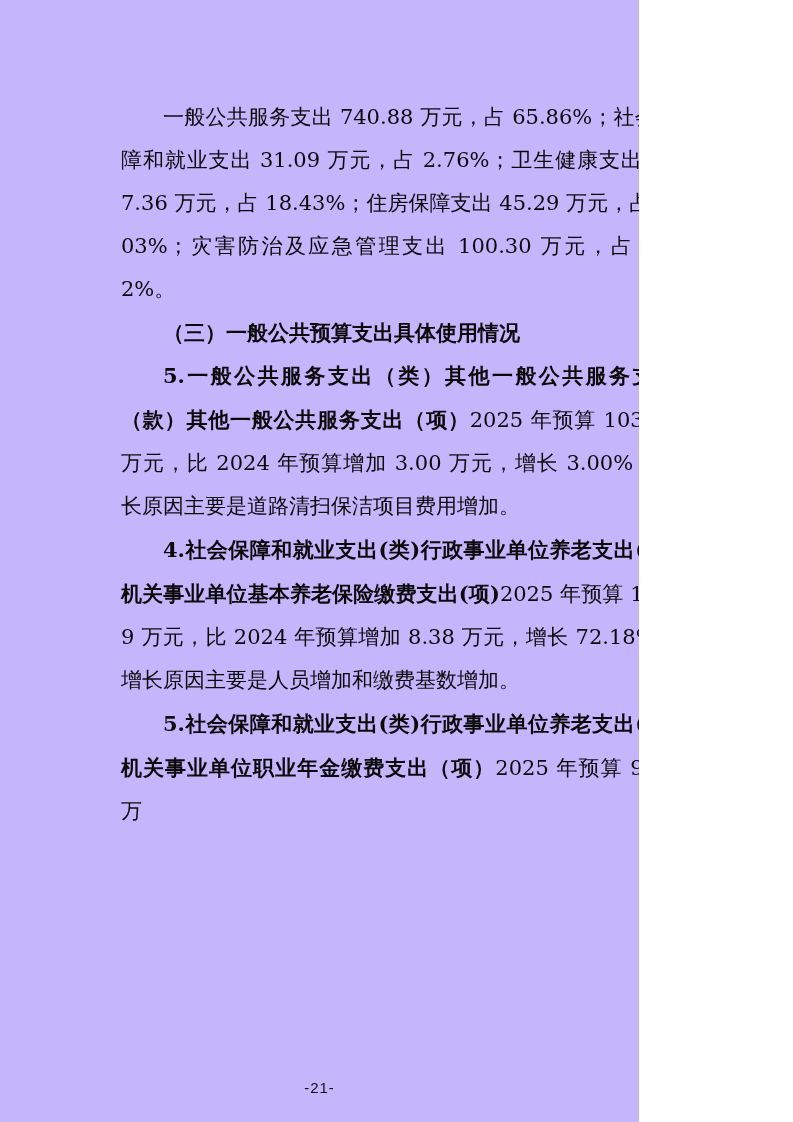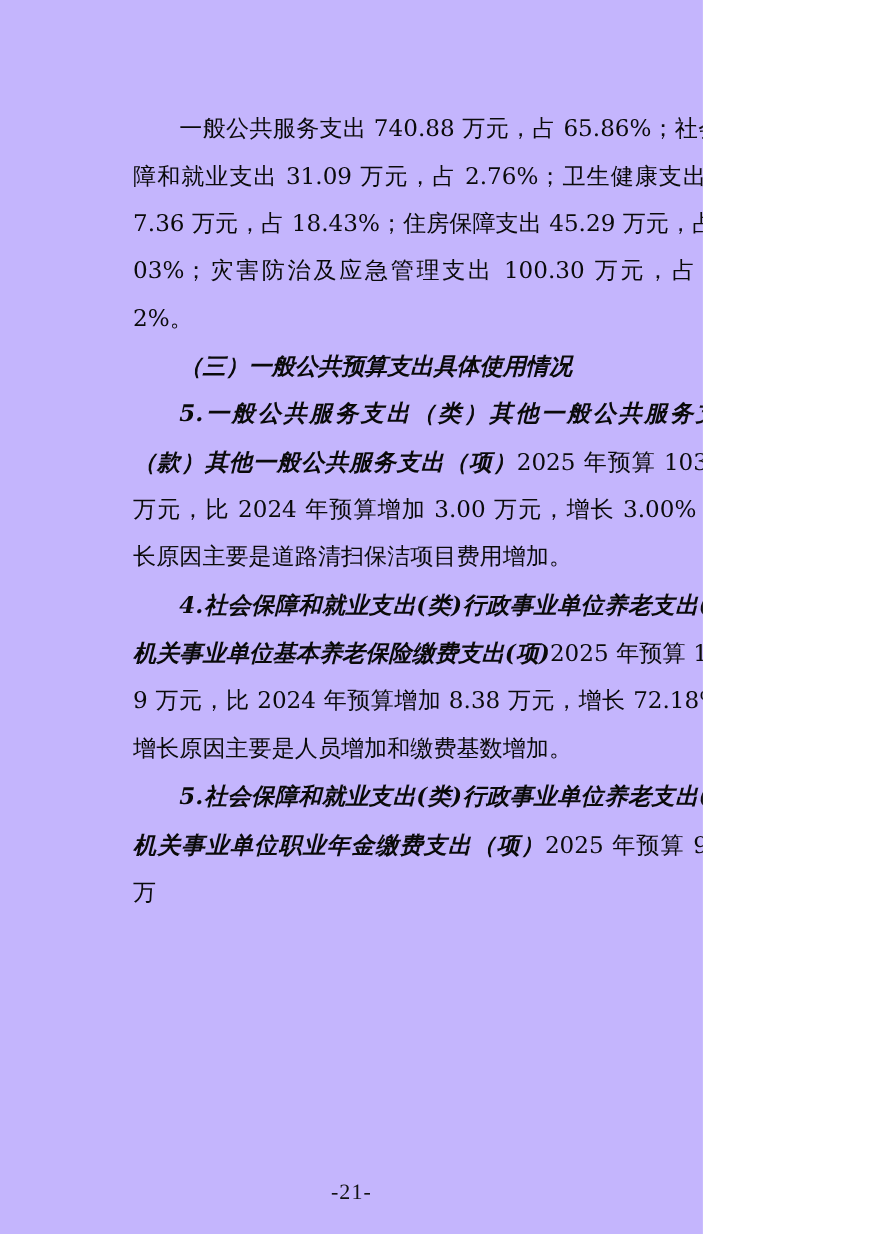--- a/index.html
+++ b/index.html
@@ -30,30 +30,29 @@
     text-indent: 2em;
     margin: 0;
     padding: 0;
     word-break: break-all;
   }
   .para.heading {
     font-weight: bold;
   }
   .seg.bold {
     font-weight: bold;
-    font-style: italic;
   }
   .page-number {
     position: absolute;
     bottom: 26px;
     left: 0;
     width: 100%;
     text-align: center;
-    font-family: Liberation Serif, serif;
-    font-size: 20px;
+    font-family: Liberation Sans, sans-serif;
+    font-size: 15px;
     color: #111111;
     letter-spacing: 1px;
   }
 </style>
 </head>
 <body>
 
 <div class="page">
   <div class="doc-body">
       <div class="para"><span class="seg">一般公共服务支出 740.88 万元，占 65.86%；社会保障和就业支出 31.09 万元，占 2.76%；卫生健康支出 207.36 万元，占 18.43%；住房保障支出 45.29 万元，占 4.03%；灾害防治及应急管理支出 100.30 万元，占 8.92%。</span></div>

